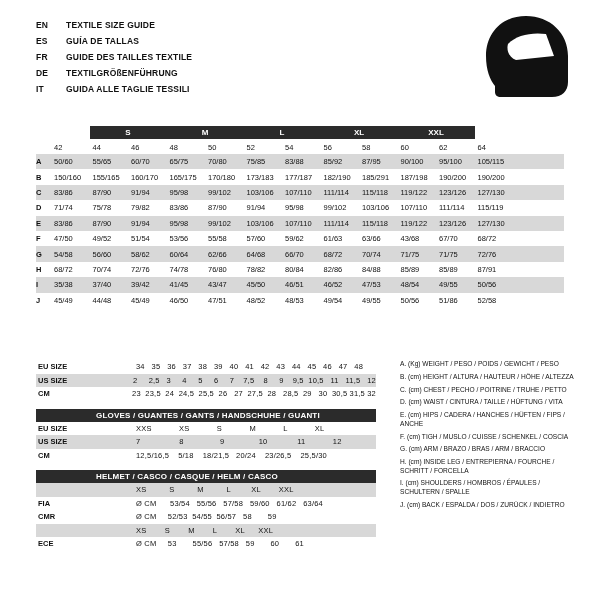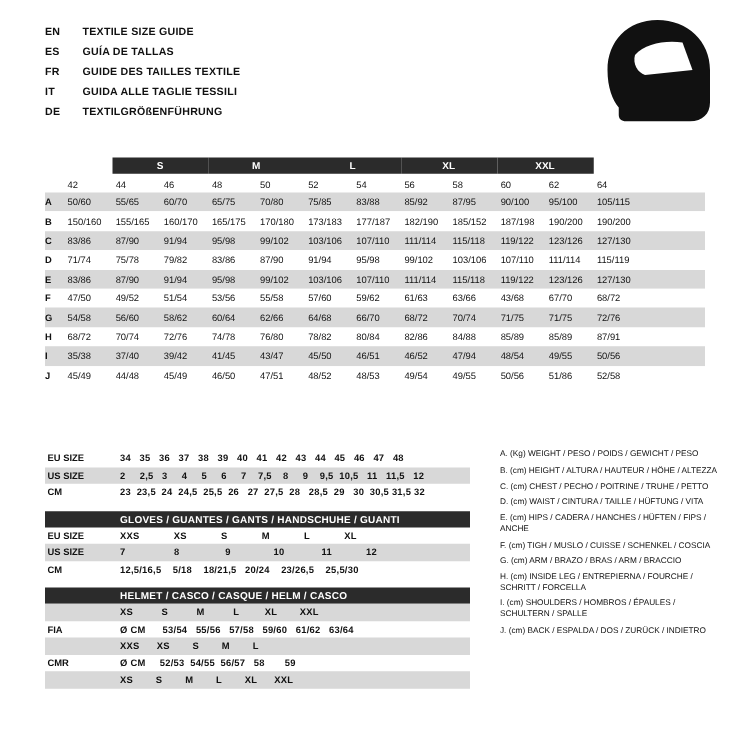--- a/index.html
+++ b/index.html
@@ -39,24 +39,24 @@
   .band-light { background:#ffffff; }
 
   
   .c0 { width:15px; }
   .cN { width:38.5px; }
 
   
   .subwrap { position:absolute; left:36px; top:360px; width:340px; }
   .sub-title { background:#2b2b2b; color:#fff; font-size:8px; font-weight:bold;
                padding:2px 4px 2px 60px; letter-spacing:.2px; }
-  .sub-row { display:flex; height:13.5px; align-items:center; }
+  .sub-row { display:flex; height:13.5px; align-items:center;gap:40px; }
   .sub-row.alt { background:#d8d8d8; }
   .sub-label { width:60px; font-size:7.5px; font-weight:bold; padding-left:2px; }
-  .sub-vals { flex:1; font-size:7.5px; letter-spacing:.2px; white-space:pre;font-weight:bold; }
+  .sub-vals { flex:1; font-size:7.5px; letter-spacing:.2px; white-space:pre; }
 
   
   .legend { position:absolute; left:400px; top:360px; width:178px; }
   .legend-item { font-size:6.6px; line-height:8.6px; margin-bottom:4.2px; }
 
   .spacer8 { height:8px; }
 </style>
 </head>
 <body>
 
@@ -69,26 +69,26 @@
     </div>
     <div class="title-row">
       <span class="title-lang">ES</span>
       <span class="title-text">GUÍA DE TALLAS</span>
     </div>
     <div class="title-row">
       <span class="title-lang">FR</span>
       <span class="title-text">GUIDE DES TAILLES TEXTILE</span>
     </div>
     <div class="title-row">
+      <span class="title-lang">DE</span>
+      <span class="title-text">TEXTILGRÖßENFÜHRUNG</span>
+    </div>
+    <div class="title-row">
       <span class="title-lang">IT</span>
       <span class="title-text">GUIDA ALLE TAGLIE TESSILI</span>
-    </div>
-    <div class="title-row">
-      <span class="title-lang">DE</span>
-      <span class="title-text">TEXTILGRÖßENFÜHRUNG</span>
     </div>
   </div>
 
   <div class="helmet">
     <svg viewBox="0 0 92 86" width="92" height="86">
       <path d="M46 2 C22 2 6 19 6 42 C6 56 10 66 15 72 L15 78 C15 81 17 83 21 83 L72 83 C82 83 88 77 88 68 L88 42 C88 19 70 2 46 2 Z" fill="#111111"></path>
       <path d="M28 30 C36 21 52 18 66 20 L74 42 L36 46 C30 44 26 37 28 30 Z" fill="#ffffff"></path>
     </svg>
   </div>
 
@@ -138,21 +138,21 @@
     <div class="mt-row band-light">
       <div class="c0 mt-rowlabel">B</div>
       <div class="cN mt-cell">150/160</div>
       <div class="cN mt-cell">155/165</div>
       <div class="cN mt-cell">160/170</div>
       <div class="cN mt-cell">165/175</div>
       <div class="cN mt-cell">170/180</div>
       <div class="cN mt-cell">173/183</div>
       <div class="cN mt-cell">177/187</div>
       <div class="cN mt-cell">182/190</div>
-      <div class="cN mt-cell">185/152</div>
+      <div class="cN mt-cell">185/291</div>
       <div class="cN mt-cell">187/198</div>
       <div class="cN mt-cell">190/200</div>
       <div class="cN mt-cell">190/200</div>
     </div>
 
     <div class="mt-row band">
       <div class="c0 mt-rowlabel">C</div>
       <div class="cN mt-cell">83/86</div>
       <div class="cN mt-cell">87/90</div>
       <div class="cN mt-cell">91/94</div>
@@ -250,21 +250,21 @@
     <div class="mt-row band">
       <div class="c0 mt-rowlabel">I</div>
       <div class="cN mt-cell">35/38</div>
       <div class="cN mt-cell">37/40</div>
       <div class="cN mt-cell">39/42</div>
       <div class="cN mt-cell">41/45</div>
       <div class="cN mt-cell">43/47</div>
       <div class="cN mt-cell">45/50</div>
       <div class="cN mt-cell">46/51</div>
       <div class="cN mt-cell">46/52</div>
-      <div class="cN mt-cell">47/94</div>
+      <div class="cN mt-cell">47/53</div>
       <div class="cN mt-cell">48/54</div>
       <div class="cN mt-cell">49/55</div>
       <div class="cN mt-cell">50/56</div>
     </div>
 
     <div class="mt-row band-light">
       <div class="c0 mt-rowlabel">J</div>
       <div class="cN mt-cell">45/49</div>
       <div class="cN mt-cell">44/48</div>
       <div class="cN mt-cell">45/49</div>
@@ -315,31 +315,31 @@
 
     <div class="sub-title">HELMET / CASCO / CASQUE / HELM / CASCO</div>
     <div class="sub-row alt">
       <div class="sub-label"></div>
       <div class="sub-vals">XS          S          M          L         XL        XXL</div>
     </div>
     <div class="sub-row">
       <div class="sub-label">FIA</div>
       <div class="sub-vals">Ø CM      53/54   55/56   57/58   59/60   61/62   63/64</div>
     </div>
-    <div class="sub-row alt">
-      <div class="sub-label"></div>
-      <div class="sub-vals">XXS      XS        S        M        L</div>
-    </div>
     <div class="sub-row">
       <div class="sub-label">CMR</div>
       <div class="sub-vals">Ø CM     52/53  54/55  56/57   58       59</div>
     </div>
     <div class="sub-row alt">
       <div class="sub-label"></div>
       <div class="sub-vals">XS        S        M        L        XL      XXL</div>
+    </div>
+    <div class="sub-row">
+      <div class="sub-label">ECE</div>
+      <div class="sub-vals">Ø CM     53       55/56   57/58   59       60       61</div>
     </div>
   </div>
 
   <div class="legend">
     <div class="legend-item">A. (Kg) WEIGHT / PESO / POIDS / GEWICHT / PESO</div>
     <div class="legend-item">B. (cm) HEIGHT / ALTURA / HAUTEUR / HÖHE / ALTEZZA</div>
     <div class="legend-item">C. (cm) CHEST / PECHO / POITRINE / TRUHE / PETTO</div>
     <div class="legend-item">D. (cm) WAIST / CINTURA / TAILLE / HÜFTUNG / VITA</div>
     <div class="legend-item">E. (cm) HIPS / CADERA / HANCHES / HÜFTEN / FIPS / ANCHE</div>
     <div class="legend-item">F. (cm) TIGH / MUSLO / CUISSE / SCHENKEL / COSCIA</div>

